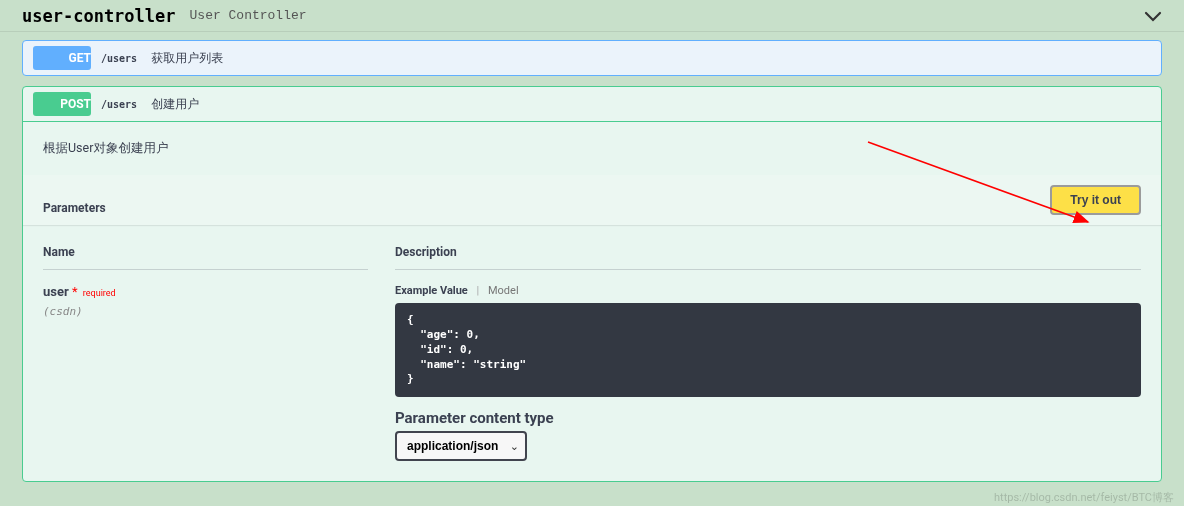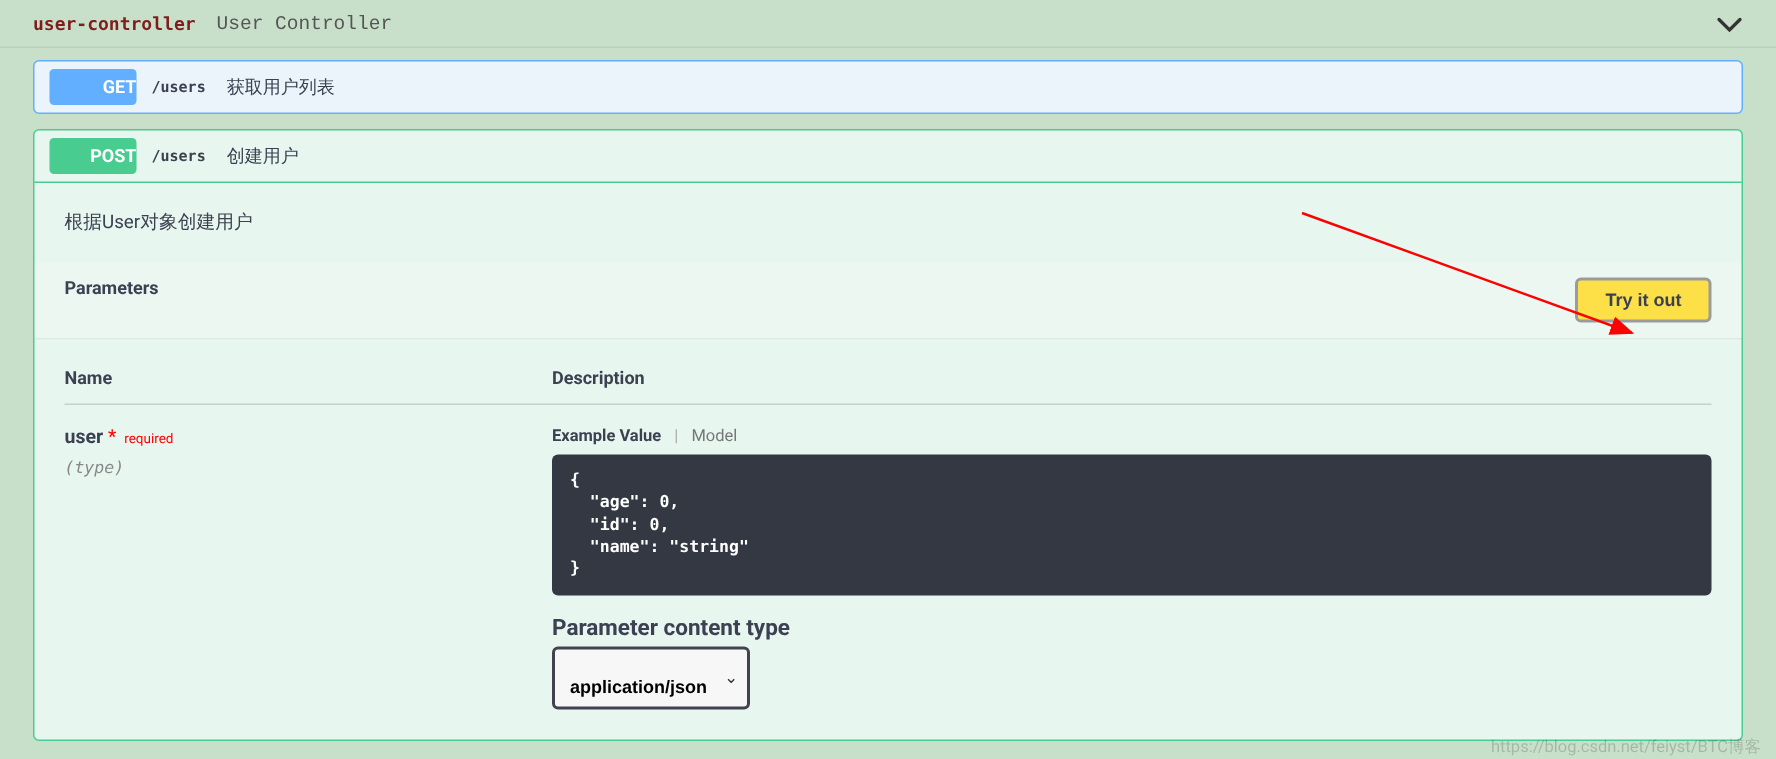--- a/index.html
+++ b/index.html
@@ -11,21 +11,21 @@
     }
     .container { padding: 0; width: 1184px; }
     .tag-header {
       display: flex;
       align-items: center;
       padding: 0 22px;
       height: 32px;
       background: #c8e0ca;
       border-bottom: 1px solid rgba(0,0,0,0.08);
     }
-    .tag-name { font-size: 12px; font-weight: 700; color: #7f1d1d; font-family: monospace; }
+    .tag-name { font-size: 17px; font-weight: 700; color: #000000; font-family: monospace; }
     .tag-desc { margin-left: 14px; font-size: 13px; color: #555; font-family: Liberation Mono, monospace; }
     .tag-toggle { margin-left: auto; }
     .op-wrap { padding: 0 22px; margin-top: 8px; }
     .op-block { border-radius: 4px; margin-bottom: 10px; }
     .op-get {
       background: #ebf3fb;
       border: 1px solid #61affe;
     }
     .op-post {
       background: #e8f6f0;
@@ -61,42 +61,42 @@
       color: #3b4151;
     }
     .op-body { border-top: 1px solid #49cc90; }
     .op-description {
       padding: 18px 20px;
       font-size: 12.5px;
       color: #3b4151;
     }
     .params-header {
       display: flex;
-      align-items: flex-start;
+      align-items: flex-end;
       padding: 10px 20px;
       background: rgba(255,255,255,0.18);
       box-shadow: 0 1px 1px rgba(0,0,0,0.08);
     }
     .params-title { font-weight: 700; font-size: 12px; }
     .try-btn {
       margin-left: auto;
       background: #fde047;
       border: 2px solid #9b9b9b;
       border-radius: 4px;
       padding: 6px 18px;
       font-weight: 700;
       font-size: 12px;
       cursor: pointer;
       color: #3b4151;
     }
     .params-table {
       width: 100%;
       padding: 10px 20px 20px;
     }
-    .params-row { display: flex; }
+    .params-row { display: flex; gap: 27px; }
     .col-name { width: 325px; flex-shrink: 0; }
     .col-desc { flex: 1; }
     .th {
       font-weight: 700;
       font-size: 12px;
       padding: 10px 0;
       border-bottom: 1px solid rgba(59,65,81,0.2);
       margin-bottom: 14px;
     }
     .param-name { font-weight: 700; font-size: 13px; }
@@ -122,21 +122,21 @@
     .content-type-label {
       font-size: 15px;
       font-weight: 700;
       color: #3b4151;
       margin-top: 12px;
       margin-bottom: 4px;
     }
     .content-type-select {
       border: 2px solid #41444e;
       border-radius: 4px;
-      padding: 18px 26px 6px 10px;
+      padding: 6px 26px 6px 10px;
       font-weight: 700;
       font-size: 12px;
       background: #f7f7f7;
       appearance: none;
       position: relative;
     }
     .select-wrap { position: relative; display: inline-block; }
     .select-arrow {
       position: absolute; right: 8px; top: 50%; transform: translateY(-50%);
       pointer-events: none; font-size: 11px; color: #333;
@@ -199,21 +199,21 @@
             <div class="col-name th">Name</div>
             <div class="col-desc th">Description</div>
           </div>
           <div class="params-row">
             <div class="col-name">
               <div>
                 <span class="param-name">user</span>
                 <span class="required-star"> *</span>
                 <span class="required-text">required</span>
               </div>
-              <div class="param-in">(type)</div>
+              <div class="param-in">(csdn)</div>
             </div>
             <div class="col-desc">
               <div class="tabs">
                 <span class="tab-active">Example Value</span>
                 <span class="tab-sep">|</span>
                 <span class="tab-inactive">Model</span>
               </div>
               <div class="example">{
   "age": 0,
   "id": 0,

